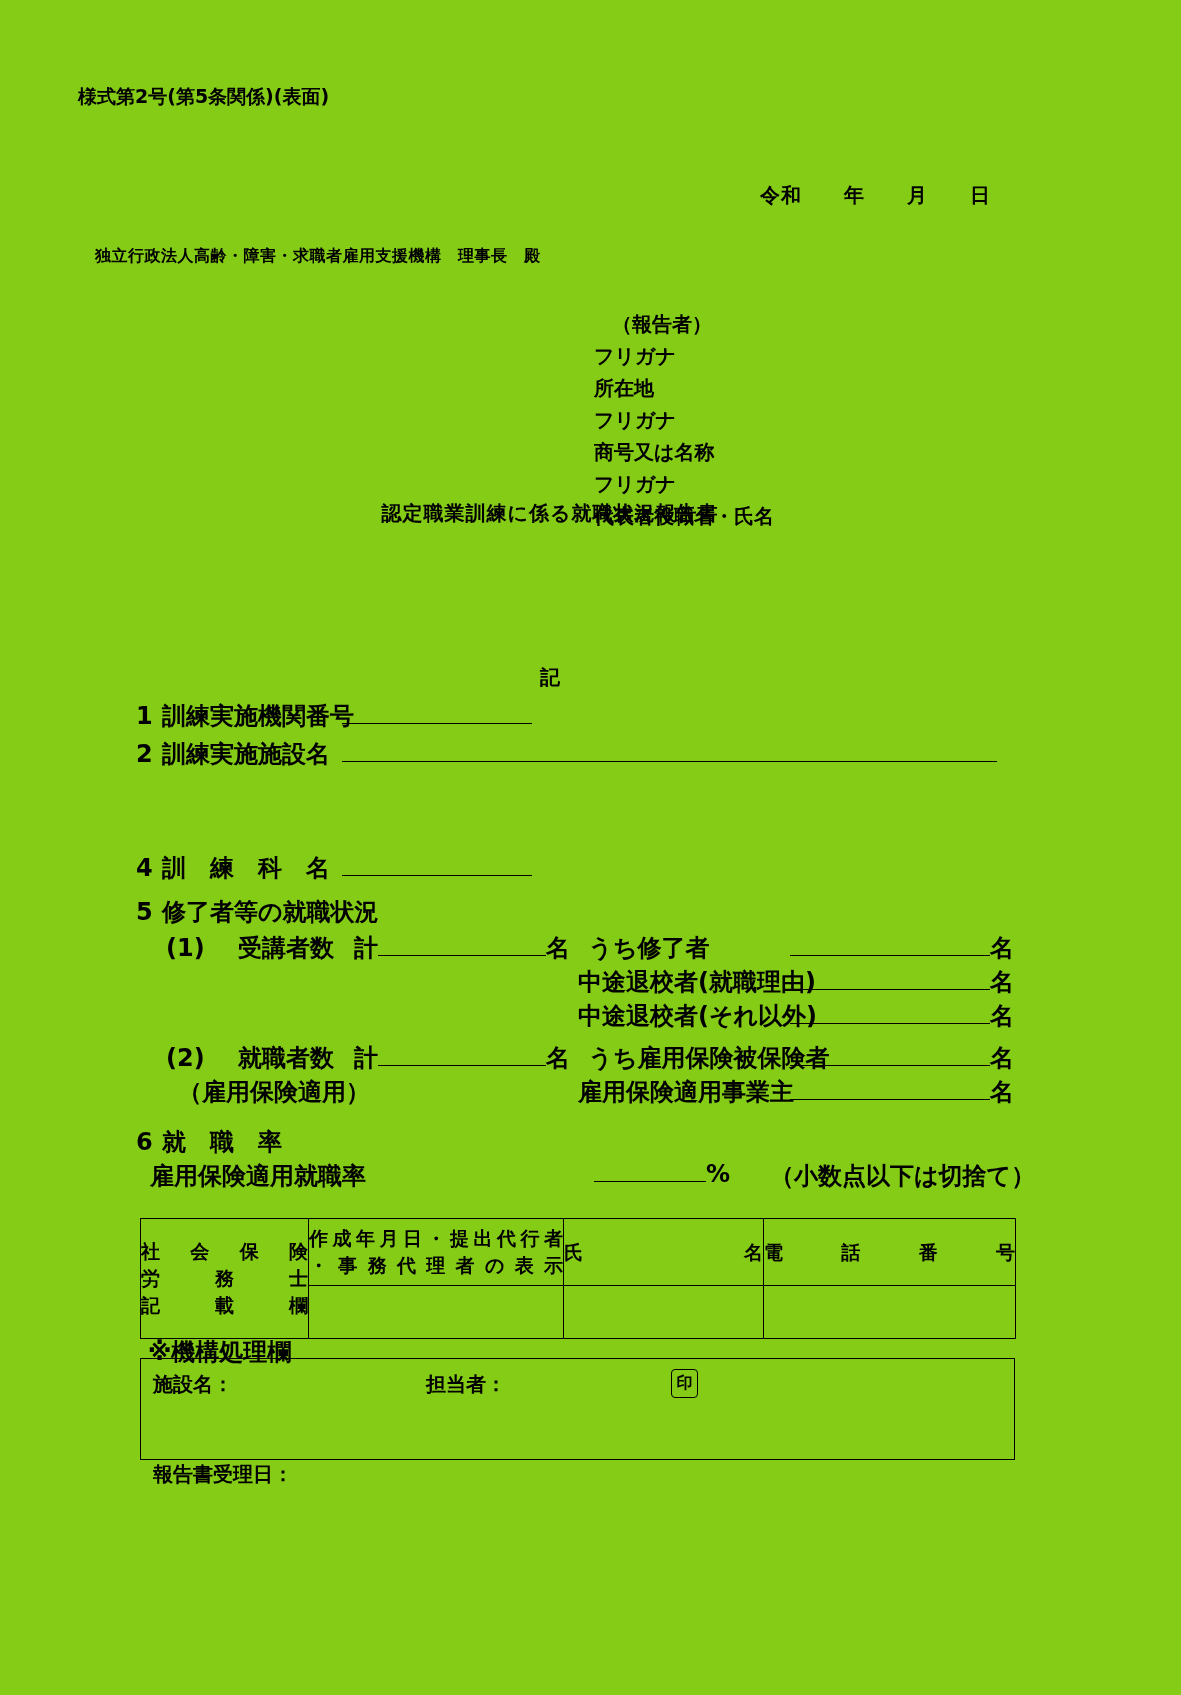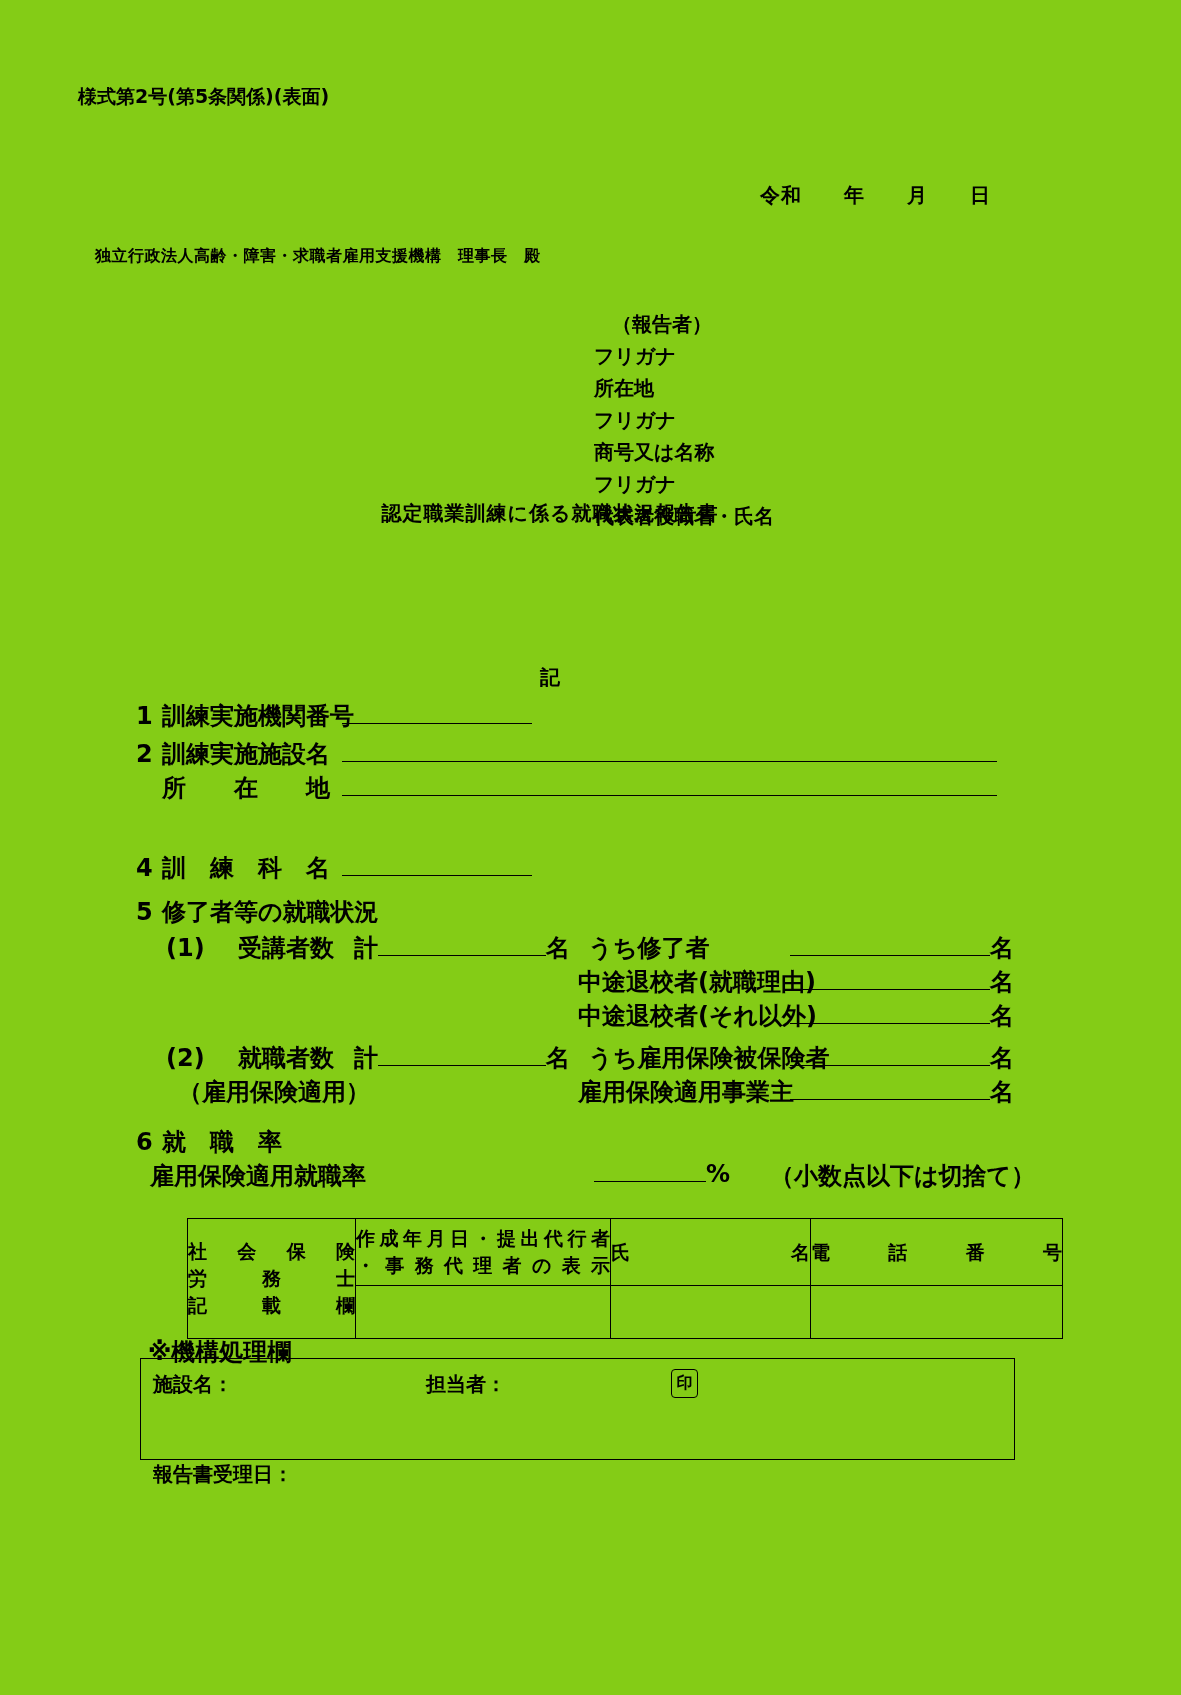--- a/index.html
+++ b/index.html
@@ -101,21 +101,20 @@
     height: 17px;
     vertical-align: baseline;
   }
 
   .sub-no { display: inline-block; width: 52px; }
   .sub-lbl { display: inline-block; width: 136px; text-align: center; }
 
   .tbl {
     border-collapse: collapse;
     table-layout: fixed;
-    margin-left: 47px;
   }
   .tbl td {
     border: 1px solid #000;
     font-size: 19px;
     padding: 0;
     vertical-align: middle;
   }
   .cell-pad { padding: 4px 6px; }
   .spread-text {
     display: block;
@@ -181,23 +180,20 @@
 
   <div class="abs ki">記</div>
 
   <div class="abs item" style="left:136px; top:700px;">
     <span class="num">1</span><span class="lbl-wide">訓練実施機関番号</span><span class="rule" style="width:190px;"></span>
   </div>
 
   <div class="abs item" style="left:136px; top:738px;">
     <span class="num">2</span><span class="lbl-wide">訓練実施施設名</span><span class="rule" style="width:655px;"></span>
   </div>
-  <div class="abs item" style="left:136px; top:772px;">
-    <span class="num"></span><span class="lbl-wide">所　　在　　地</span><span class="rule" style="width:655px;"></span>
-  </div>
 
 
   <div class="abs item" style="left:136px; top:852px;">
     <span class="num">4</span><span class="lbl-spread">訓　練　科　名</span><span class="rule" style="width:190px;"></span>
   </div>
 
   <div class="abs item" style="left:136px; top:896px;">
     <span class="num">5</span><span>修了者等の就職状況</span>
   </div>
 

